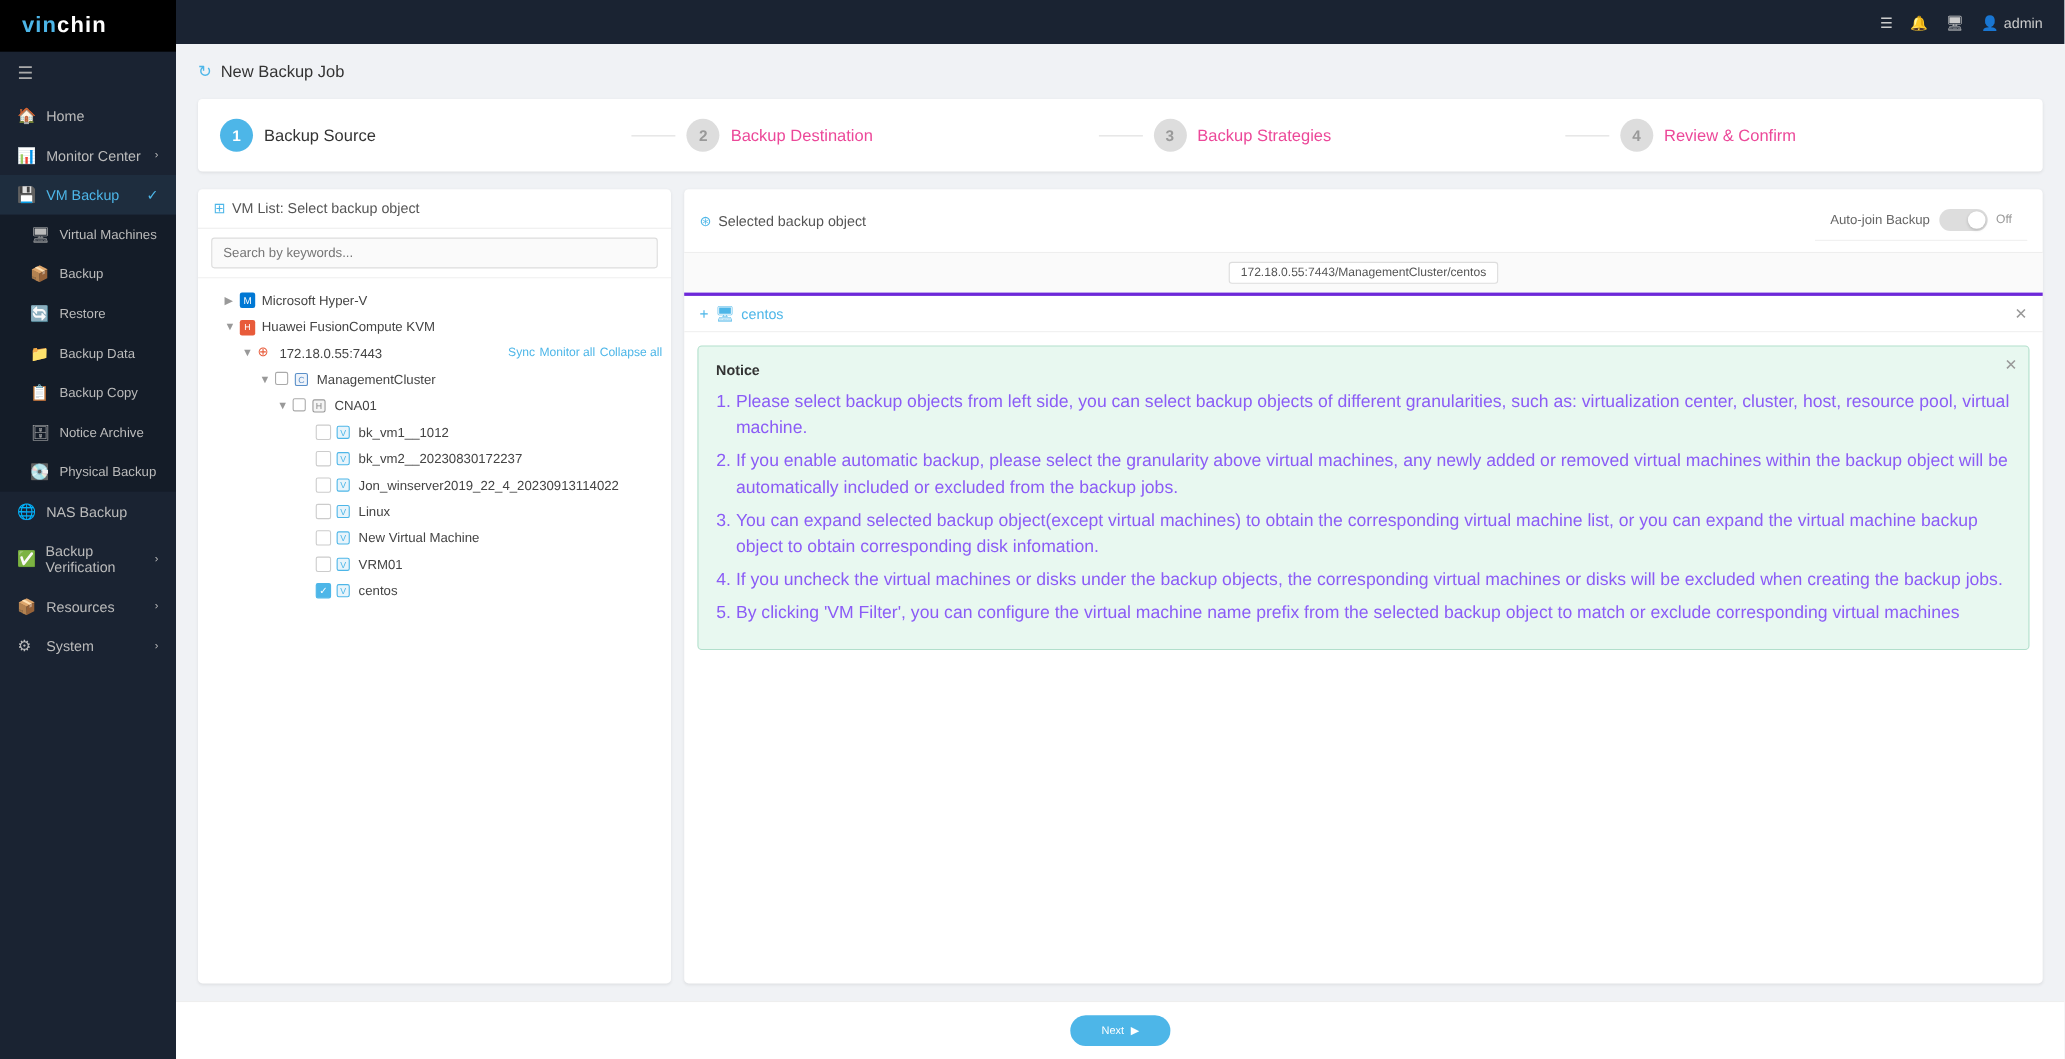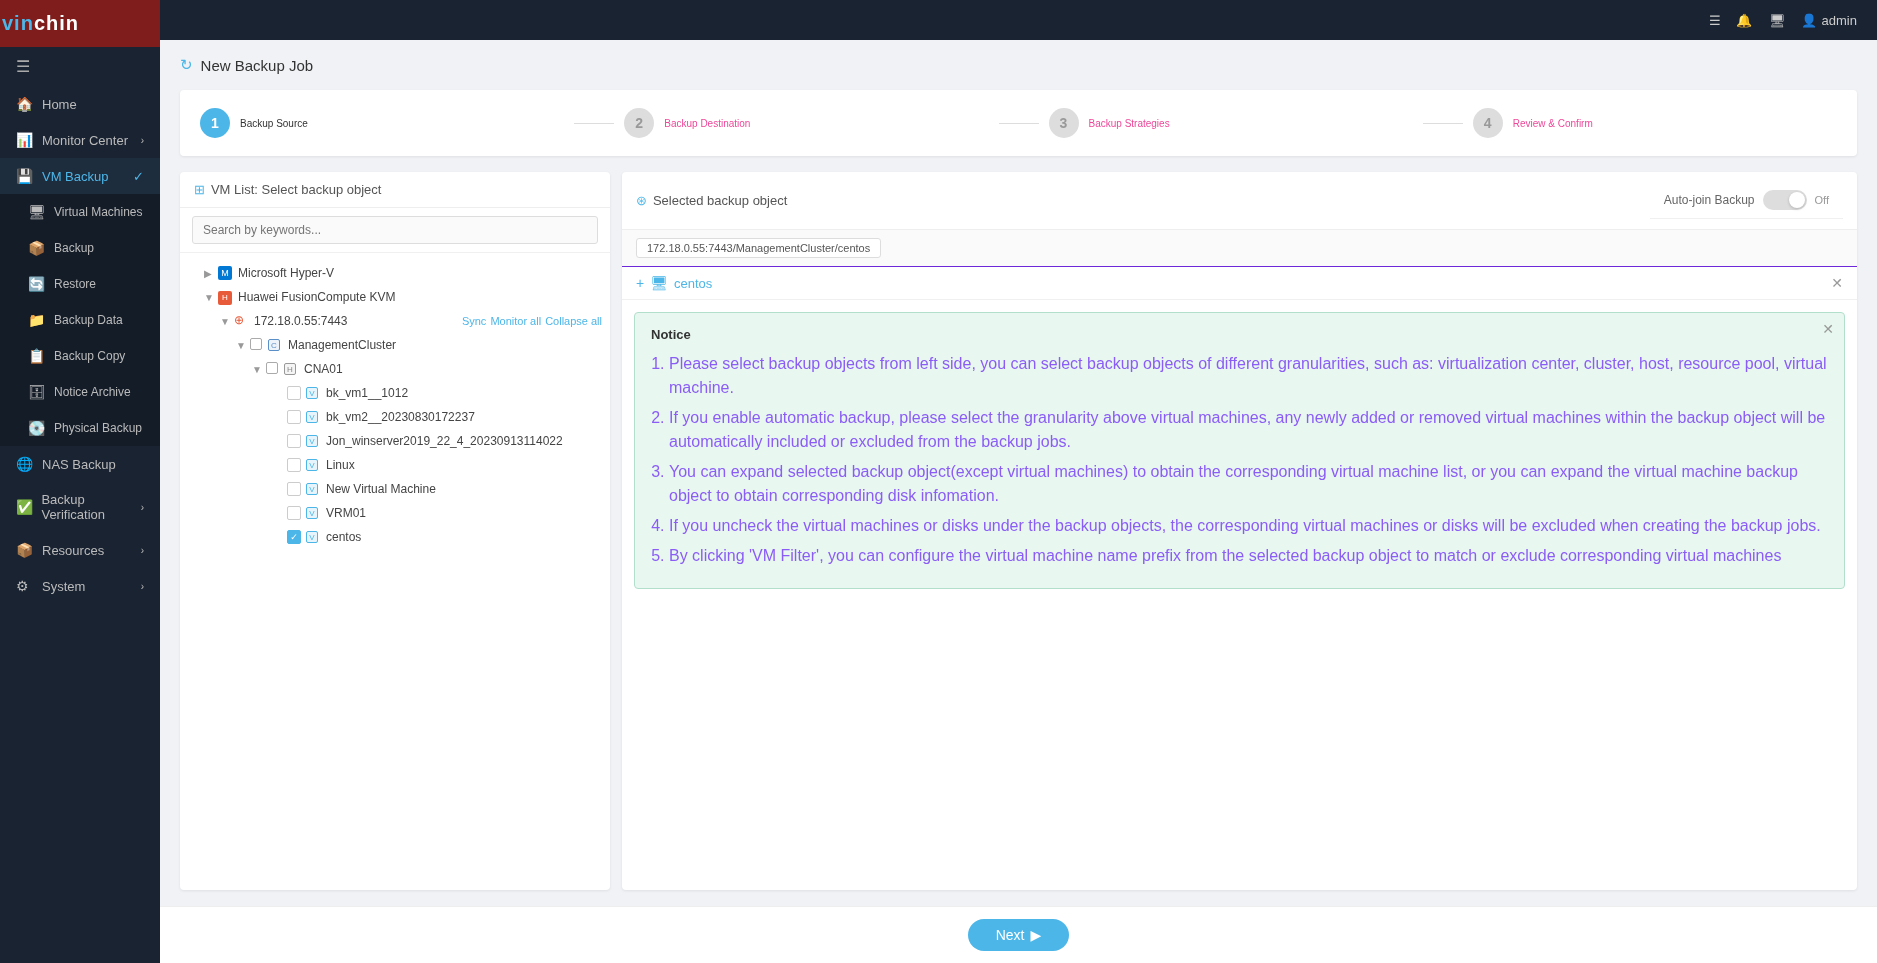--- a/index.html
+++ b/index.html
@@ -9,22 +9,22 @@
     .sidebar {
       width: 160px;
       background: #1a2332;
       color: #ccc;
       display: flex;
       flex-direction: column;
       flex-shrink: 0;
       height: 100%;
     }
     .sidebar-logo {
-      padding: 12px 2px;
-      background: #7f1d1d;
+      padding: 12px 20px;
+      background: #000000;
       display: flex;
       align-items: flex-start;
     }
     .sidebar-logo span {
       color: #4db6e8;
       font-size: 20px;
       font-weight: bold;
       letter-spacing: 1px;
     }
     .sidebar-logo span em { color: #fff; font-style: normal; }
@@ -110,21 +110,21 @@
       display: flex;
       align-items: center;
       justify-content: center;
       font-weight: bold;
       font-size: 14px;
       margin-right: 10px;
       flex-shrink: 0;
     }
     .step-circle.active { background: #4db6e8; color: #fff; }
     .step-circle.inactive { background: #ddd; color: #999; }
-    .step-label { font-size: 10px; }
+    .step-label { font-size: 15px; }
     .step-label.active { color: #333; font-weight: 500; }
     .step-label.inactive { color: #ec4899; }
     .step-divider { flex: 0 0 40px; height: 1px; background: #ddd; margin: 0 10px; }
 
     
     .panels {
       display: flex;
       gap: 12px;
       flex: 1;
     }
@@ -297,21 +297,21 @@
       display: flex;
       align-items: center;
       justify-content: center;
     }
     .btn-next {
       background: #4db6e8;
       color: #fff;
       border: none;
       border-radius: 20px;
       padding: 8px 28px;
-      font-size: 14px;
+      font-size: 10px;
       cursor: pointer;
       display: flex;
       align-items: center;
       gap: 6px;
     }
 
     .ms-icon { display: inline-block; width: 14px; height: 14px; background: #0078d4; color: #fff; font-size: 9px; text-align: center; line-height: 14px; border-radius: 2px; }
     .hw-icon { display: inline-block; width: 14px; height: 14px; background: #e85b3a; color: #fff; font-size: 8px; text-align: center; line-height: 14px; border-radius: 2px; }
 
     .vm-sq { display: inline-block; width: 12px; height: 12px; background: #e8f4fb; border: 1px solid #4db6e8; border-radius: 2px; font-size: 8px; text-align: center; line-height: 12px; color: #4db6e8; }
@@ -600,21 +600,21 @@
           </div>
           <div class="auto-join">
             <span>Auto-join Backup</span>
             <div class="toggle-switch off">
               <div class="knob"></div>
             </div>
             <span class="toggle-label">Off</span>
           </div>
         </div>
 
-        <div style="position:relative;padding:4px 0;background:#fafafa;border-bottom:1px solid #6d28d9;">
+        <div style="position:relative;padding:4px 0;background:#fafafa;border-bottom:3px solid #6d28d9;text-align:center;">
           <div style="display:inline-block;margin:4px 14px;background:#fff;border:1px solid #ddd;padding:3px 10px;border-radius:3px;font-size:11px;color:#555;">172.18.0.55:7443/ManagementCluster/centos</div>
         </div>
 
         <div class="selected-item">
           <span class="plus-icon">+</span>
           <span class="vm-icon">🖥</span>
           <span class="vm-name">centos</span>
           <span class="close-icon">✕</span>
         </div>
 

